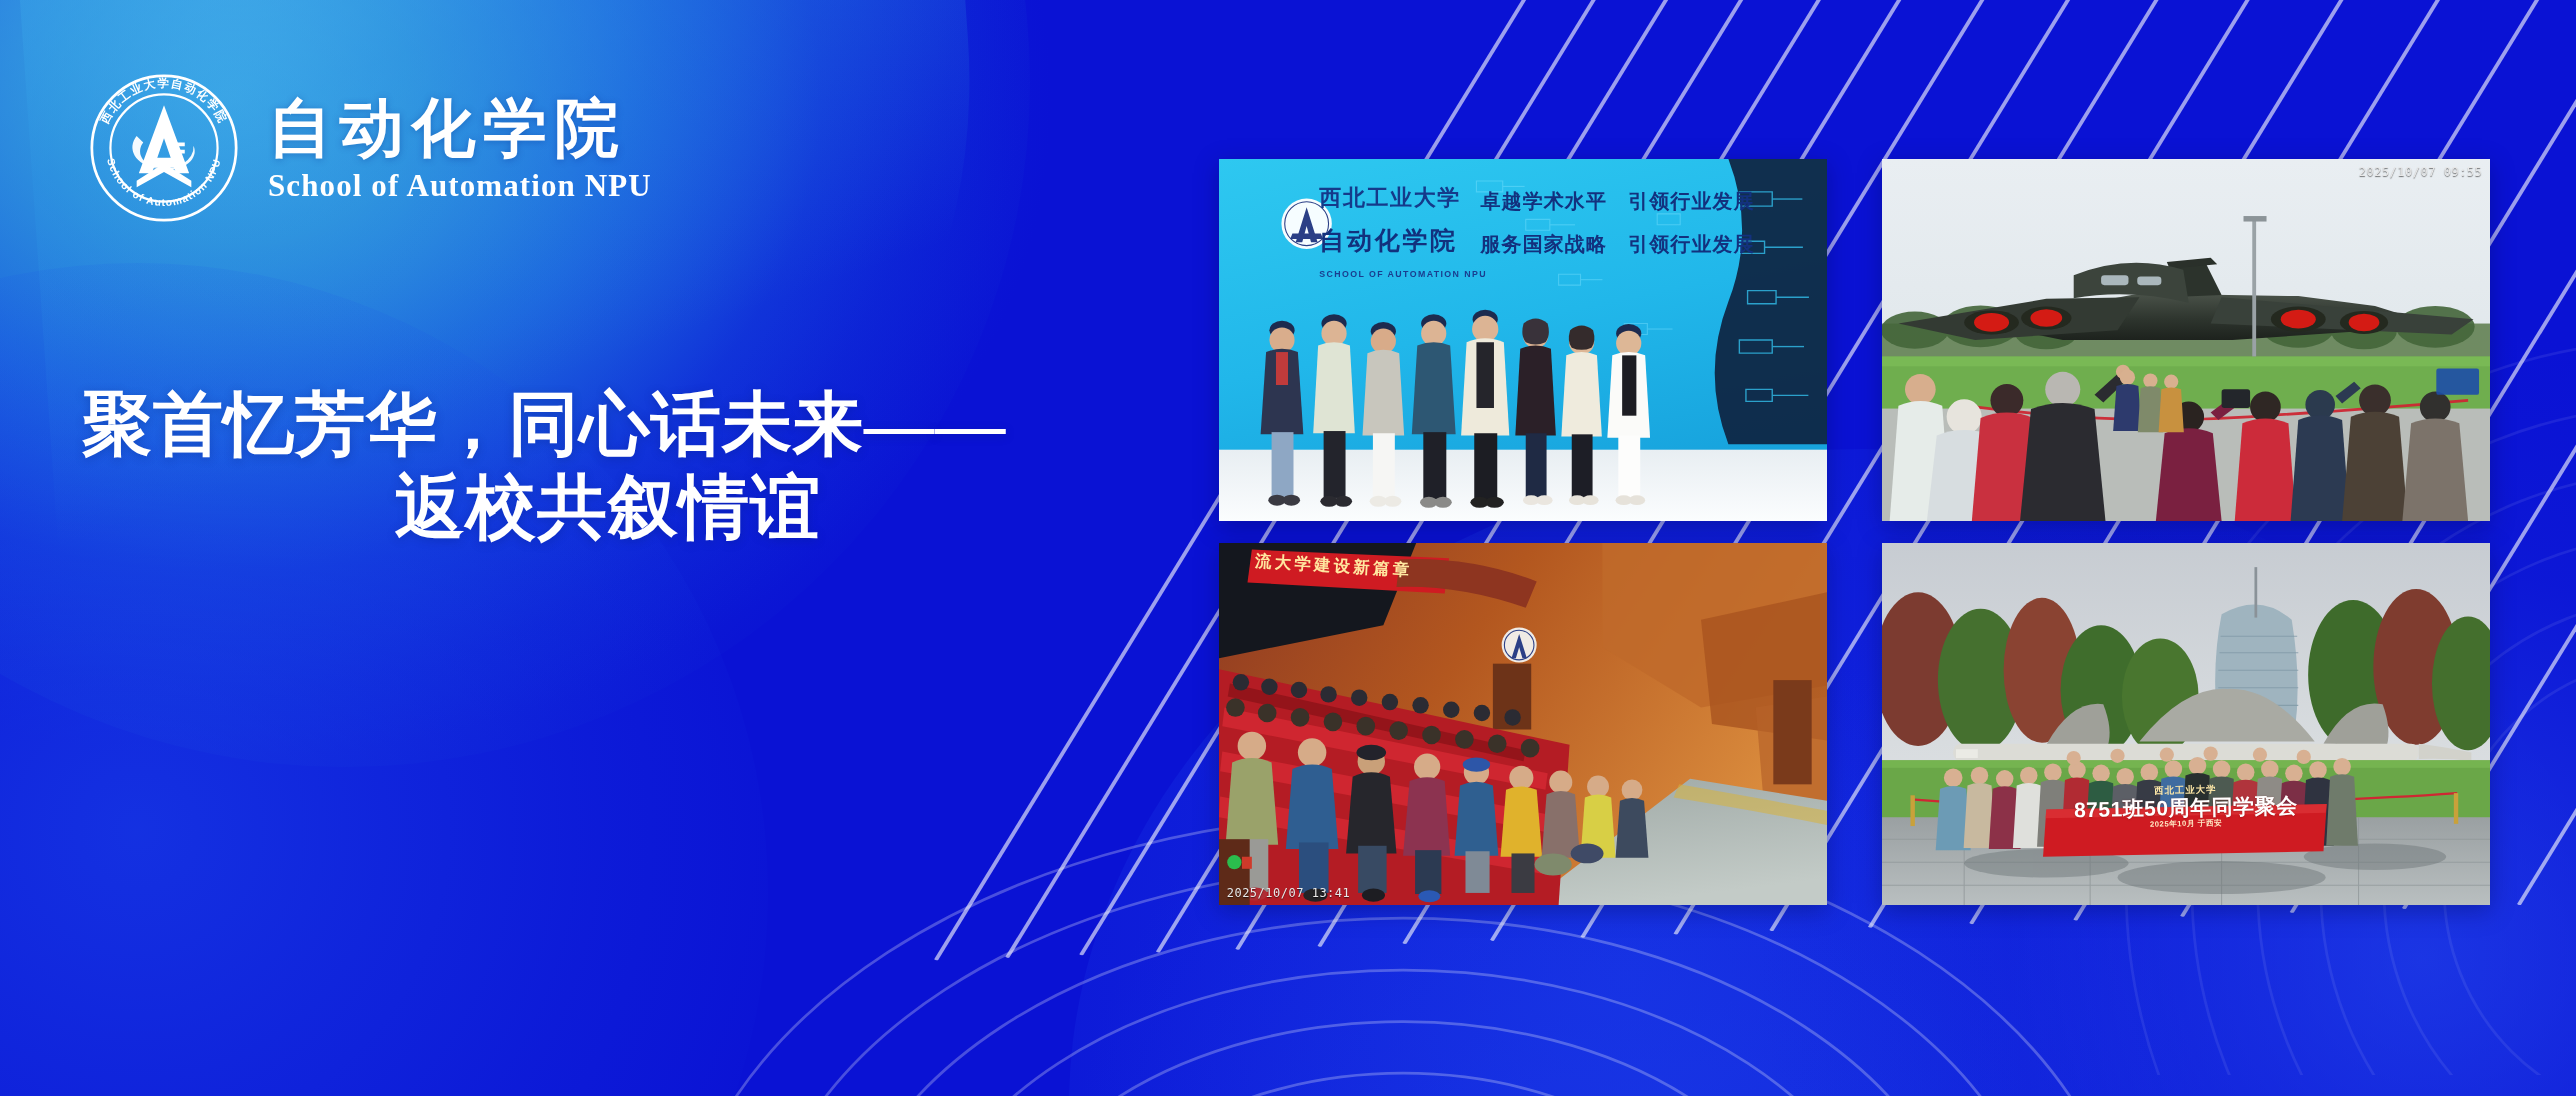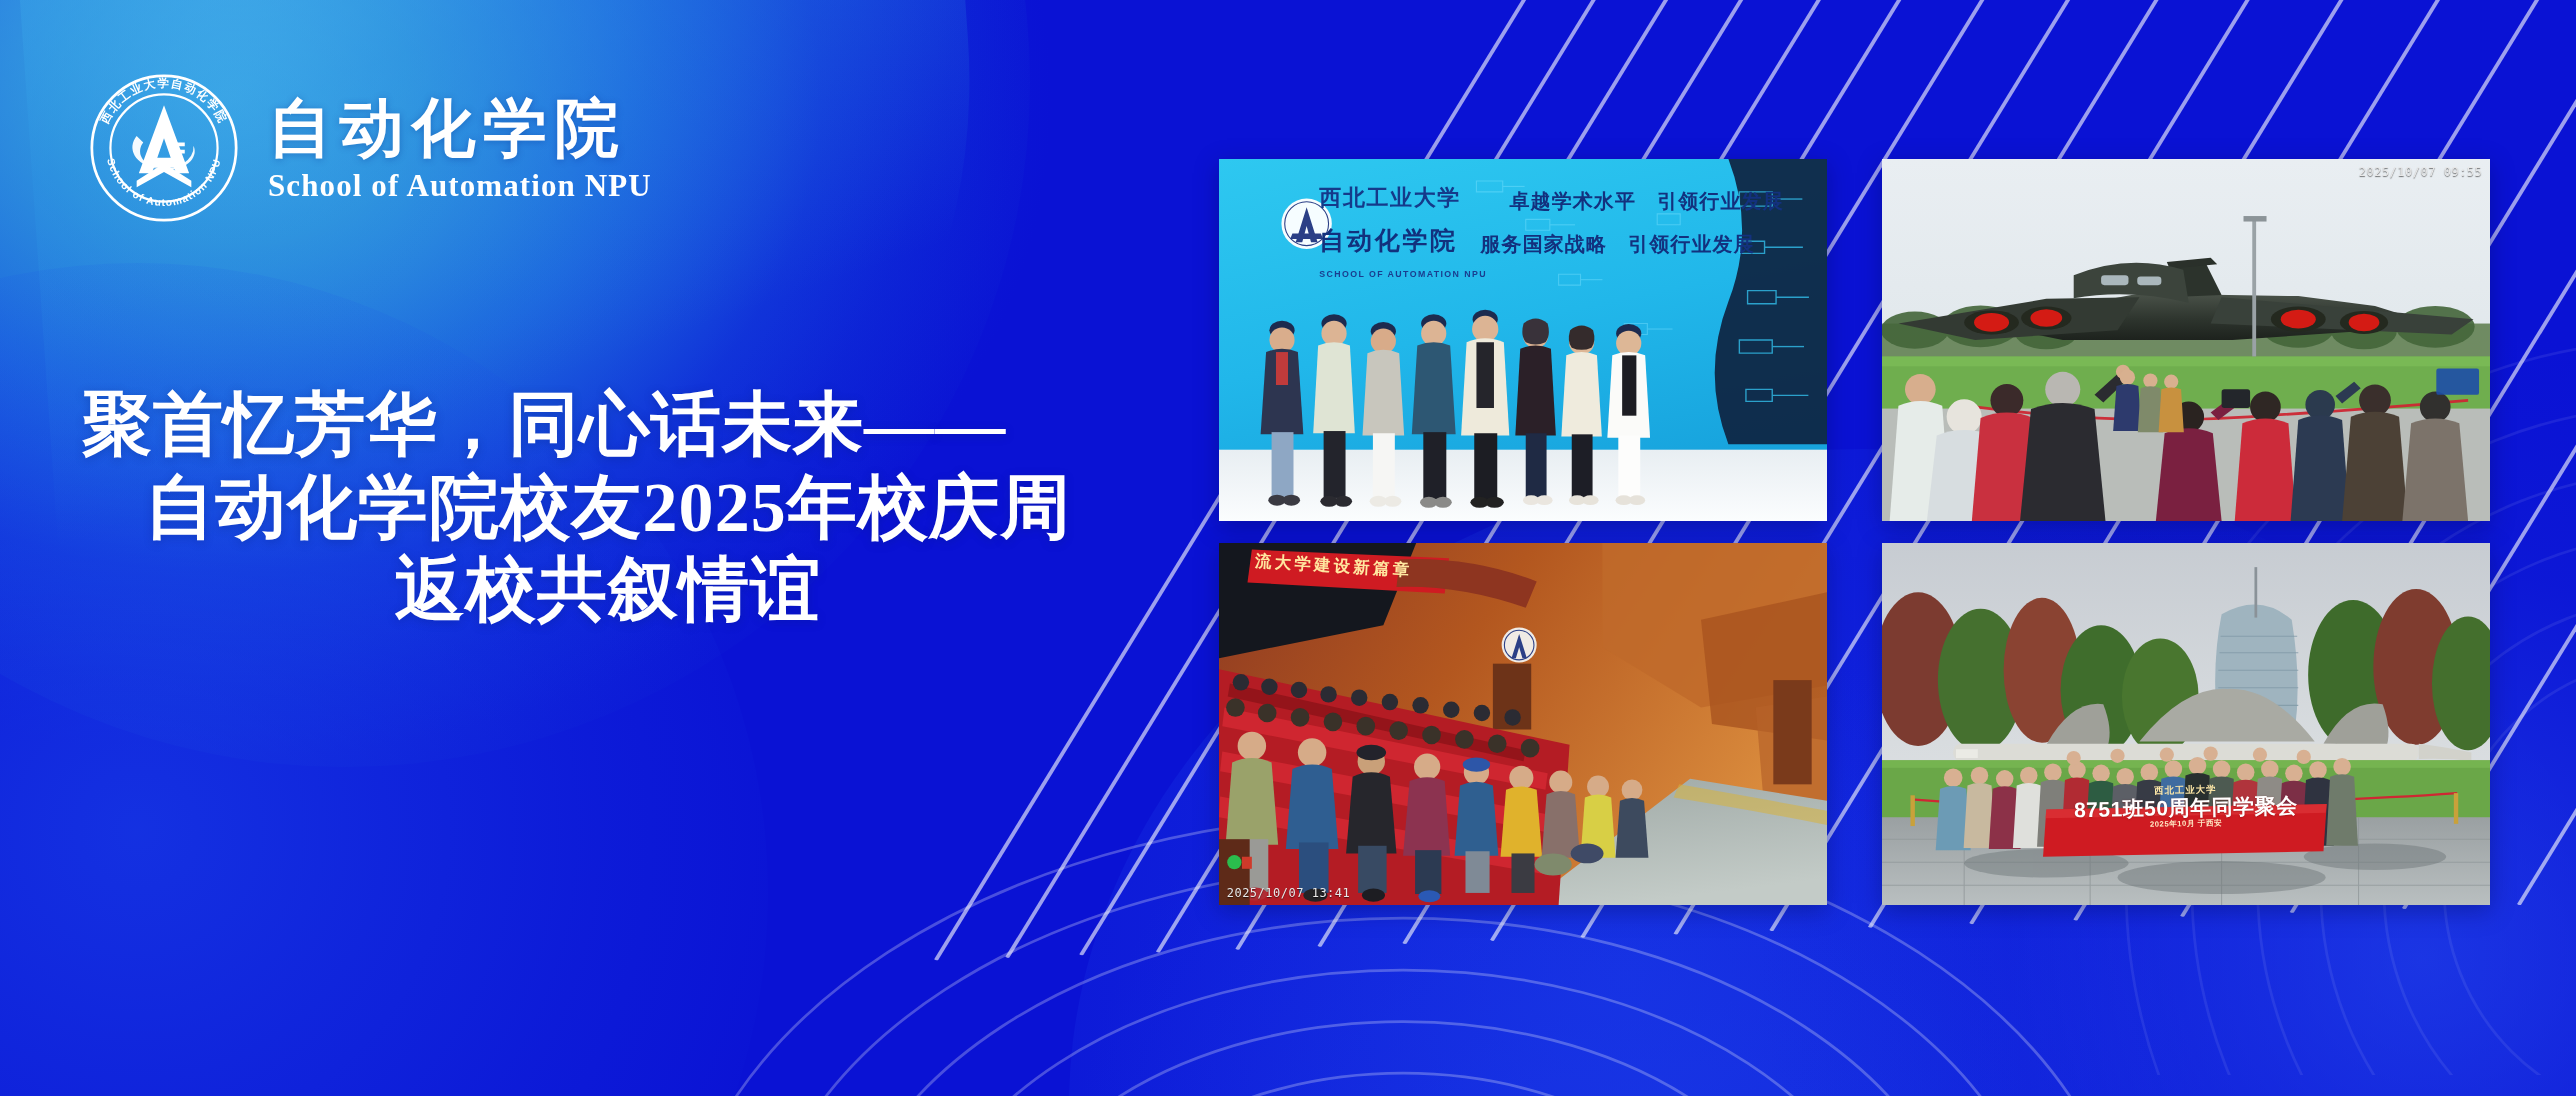--- a/index.html
+++ b/index.html
@@ -166,21 +166,21 @@
     text-shadow:0 0.5px 1.1px rgba(0,0,0,.55);
     z-index:5;
   }
   .photo .stamp.right{left:auto;right:7.7px;bottom:auto;top:5.5px;}
 
   
   .bd-wall{position:absolute;inset:0;}
   .bd-cn1{position:absolute;left:16.5%;top:6.5%;font-family:"Liberation Serif",serif;font-weight:700;font-size:22px;color:#153a8a;letter-spacing:1.6px;}
   .bd-cn2{position:absolute;left:16.5%;top:18%;font-family:"Liberation Sans",sans-serif;font-weight:700;font-size:25px;color:#12317d;letter-spacing:2.7px;}
   .bd-en{position:absolute;left:16.5%;top:30.5%;font-family:"Liberation Sans",sans-serif;font-weight:700;font-size:8.8px;color:#1a3e8f;letter-spacing:1.4px;}
-  .bd-s1{position:absolute;left:43%;top:8%;font-family:"Liberation Sans",sans-serif;font-weight:700;font-size:20px;color:#13317e;letter-spacing:1.1px;white-space:nowrap;margin-left:29px;}
+  .bd-s1{position:absolute;left:43%;top:8%;font-family:"Liberation Sans",sans-serif;font-weight:700;font-size:20px;color:#13317e;letter-spacing:1.1px;white-space:nowrap;}
   .bd-s2{position:absolute;left:43%;top:20%;font-family:"Liberation Sans",sans-serif;font-weight:700;font-size:20px;color:#13317e;letter-spacing:1.1px;white-space:nowrap;}
 
   
   .rb{
     position:absolute;
     left:28%;top:66.5%;
     width:44%;
     transform:rotate(-1.2deg);
     text-align:center;
     z-index:4;
@@ -289,21 +289,20 @@
       <path d="M166 140 h22 v7 h-14 v6 h14 v7 h-22 z" fill="#ffffff"></path>
     </svg>
     <div class="logo-text">
       <div class="logo-cn">自动化学院</div>
       <div class="logo-en">School of Automation NPU</div>
     </div>
   </div>
 
   <div class="headline">
     <div class="line l1">聚首忆芳华，同心话未来——</div>
-    <div class="line">自动化学院校友2025年校庆周</div>
     <div class="line">返校共叙情谊</div>
   </div>
 
   <div class="photo-grid">
 
     <div class="photo">
       <svg viewBox="0 0 1110 660" preserveAspectRatio="none">
         <defs>
           <linearGradient id="wallg" x1="0" y1="0" x2="0.35" y2="1">
             <stop offset="0%" stop-color="#2ec8f0"></stop>

